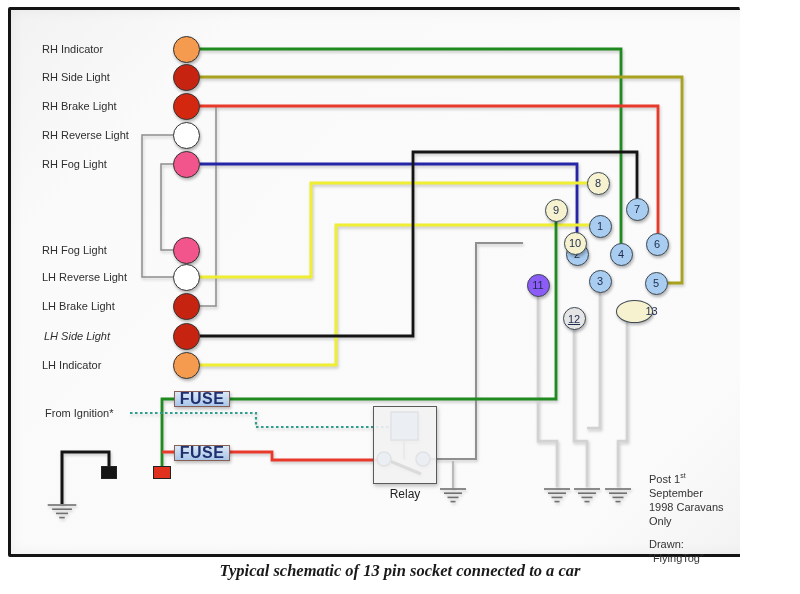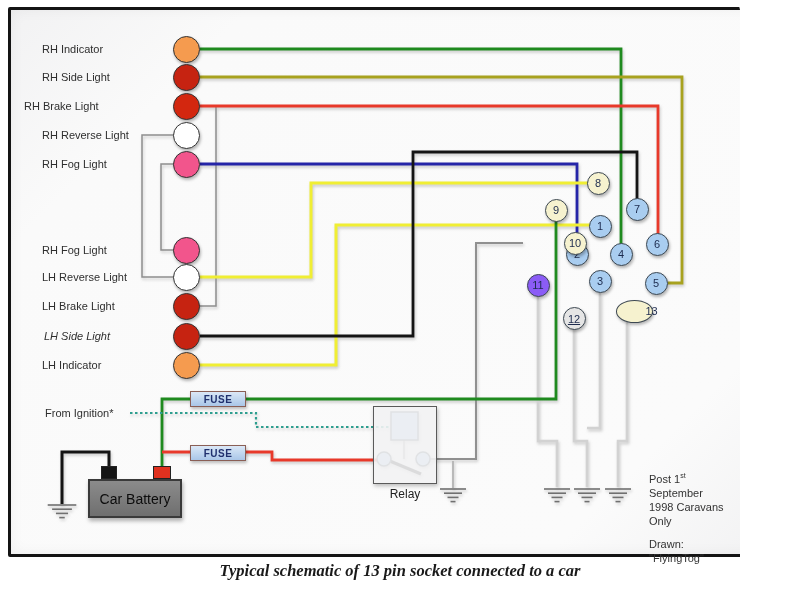--- a/index.html
+++ b/index.html
@@ -16,22 +16,22 @@
                border:1.6px solid #333;box-sizing:border-box;
                box-shadow:1px 2px 3px rgba(0,0,0,0.28);}
   .pin-circle{position:absolute;width:23px;height:23px;border-radius:50%;
               border:1.5px solid #3d4852;box-sizing:border-box;
               display:flex;align-items:center;justify-content:center;
               font-size:11px;color:#1d2b4e;
               box-shadow:1px 2px 3px rgba(0,0,0,0.28);}
   .fuse-box{position:absolute;width:56px;height:16px;border:1.5px solid #8a5f56;
             background:linear-gradient(#dbe8f7,#a9c6e8);
             display:flex;align-items:center;justify-content:center;
-            font-size:10px;font-weight:bold;color:#20306e;letter-spacing:0.5px;
-            box-shadow:1px 2px 3px rgba(0,0,0,0.25);box-sizing:border-box;margin-left:16px;}
+            font-size:16px;font-weight:bold;color:#20306e;letter-spacing:0.5px;
+            box-shadow:1px 2px 3px rgba(0,0,0,0.25);box-sizing:border-box;}
   #relay-box{position:absolute;left:373px;top:406px;width:64px;height:78px;
              border:1.5px solid #5a5a5a;background:rgba(242,242,243,0.9);
              box-shadow:1px 2px 4px rgba(0,0,0,0.25);box-sizing:border-box;}
   #relay-label{position:absolute;left:369px;top:487px;width:72px;text-align:center;
                font-size:12px;color:#222;}
   #battery-box{position:absolute;left:88px;top:479px;width:94px;height:39px;
                border:2px solid #3a3a3a;background:linear-gradient(#8b8b8b,#6f6f6f);
                display:flex;align-items:center;justify-content:center;
                font-size:14px;color:#0c0c0c;box-shadow:1px 3px 4px rgba(0,0,0,0.3);
                box-sizing:border-box;white-space:nowrap;}
@@ -115,21 +115,21 @@
       <circle cx="384" cy="459" r="7" fill="#a9cdf0" stroke="#44505c" stroke-width="1.5"></circle>
       <circle cx="423" cy="459" r="7" fill="#a9cdf0" stroke="#44505c" stroke-width="1.5"></circle>
     </g>
   </svg>
 
   <div id="lamps">
       <div class="lamp-label" style="left: 42px; top: 43px;">RH Indicator</div>
       <div class="lamp-circle" style="left: 172.5px; top: 35.5px; background: rgb(245, 155, 79);"></div>
       <div class="lamp-label" style="left: 42px; top: 71px;">RH Side Light</div>
       <div class="lamp-circle" style="left: 172.5px; top: 63.5px; background: rgb(198, 35, 17);"></div>
-      <div class="lamp-label" style="left: 24px; top: 100px; text-align: right;">RH Brake Light</div>
+      <div class="lamp-label" style="left: 42px; top: 100px; text-align: right;">RH Brake Light</div>
       <div class="lamp-circle" style="left: 172.5px; top: 92.5px; background: rgb(211, 39, 15);"></div>
       <div class="lamp-label" style="left: 42px; top: 129px;">RH Reverse Light</div>
       <div class="lamp-circle" style="left: 172.5px; top: 121.5px; background: rgb(255, 255, 255);"></div>
       <div class="lamp-label" style="left: 42px; top: 158px;">RH Fog Light</div>
       <div class="lamp-circle" style="left: 172.5px; top: 150.5px; background: rgb(242, 85, 140);"></div>
       <div class="lamp-label" style="left: 42px; top: 244px;">RH Fog Light</div>
       <div class="lamp-circle" style="left: 172.5px; top: 236.5px; background: rgb(242, 85, 140);"></div>
       <div class="lamp-label" style="left: 42px; top: 271px;">LH Reverse Light</div>
       <div class="lamp-circle" style="left: 172.5px; top: 263.5px; background: rgb(255, 255, 255);"></div>
       <div class="lamp-label" style="left: 42px; top: 300px;">LH Brake Light</div>
@@ -157,21 +157,20 @@
   <div id="fuses">
       <div class="fuse-box" style="left: 174px; top: 391px;">FUSE</div>
       <div class="fuse-box" style="left: 174px; top: 445px;">FUSE</div>
     </div>
 
   <div id="relay-box"></div>
   <div id="relay-label">Relay</div>
 
   <div class="terminal" style="left:101px;top:466px;width:16px;height:13px;background:#151515;"></div>
   <div class="terminal" style="left:153px;top:466px;width:18px;height:13px;background:#e0311f;"></div>
-  <div id="battery-box">Car Battery</div>
 
   <div id="ignition-label">From Ignition*</div>
 
   <div id="notes">
     <div><span>Post 1</span><sup>st</sup><span> September</span></div>
     <div>1998 Caravans Only</div>
     <div class="drawn">Drawn: "FlyingTog"</div>
   </div>
 
   <div id="caption">Typical schematic of 13 pin socket connected to a car</div>

